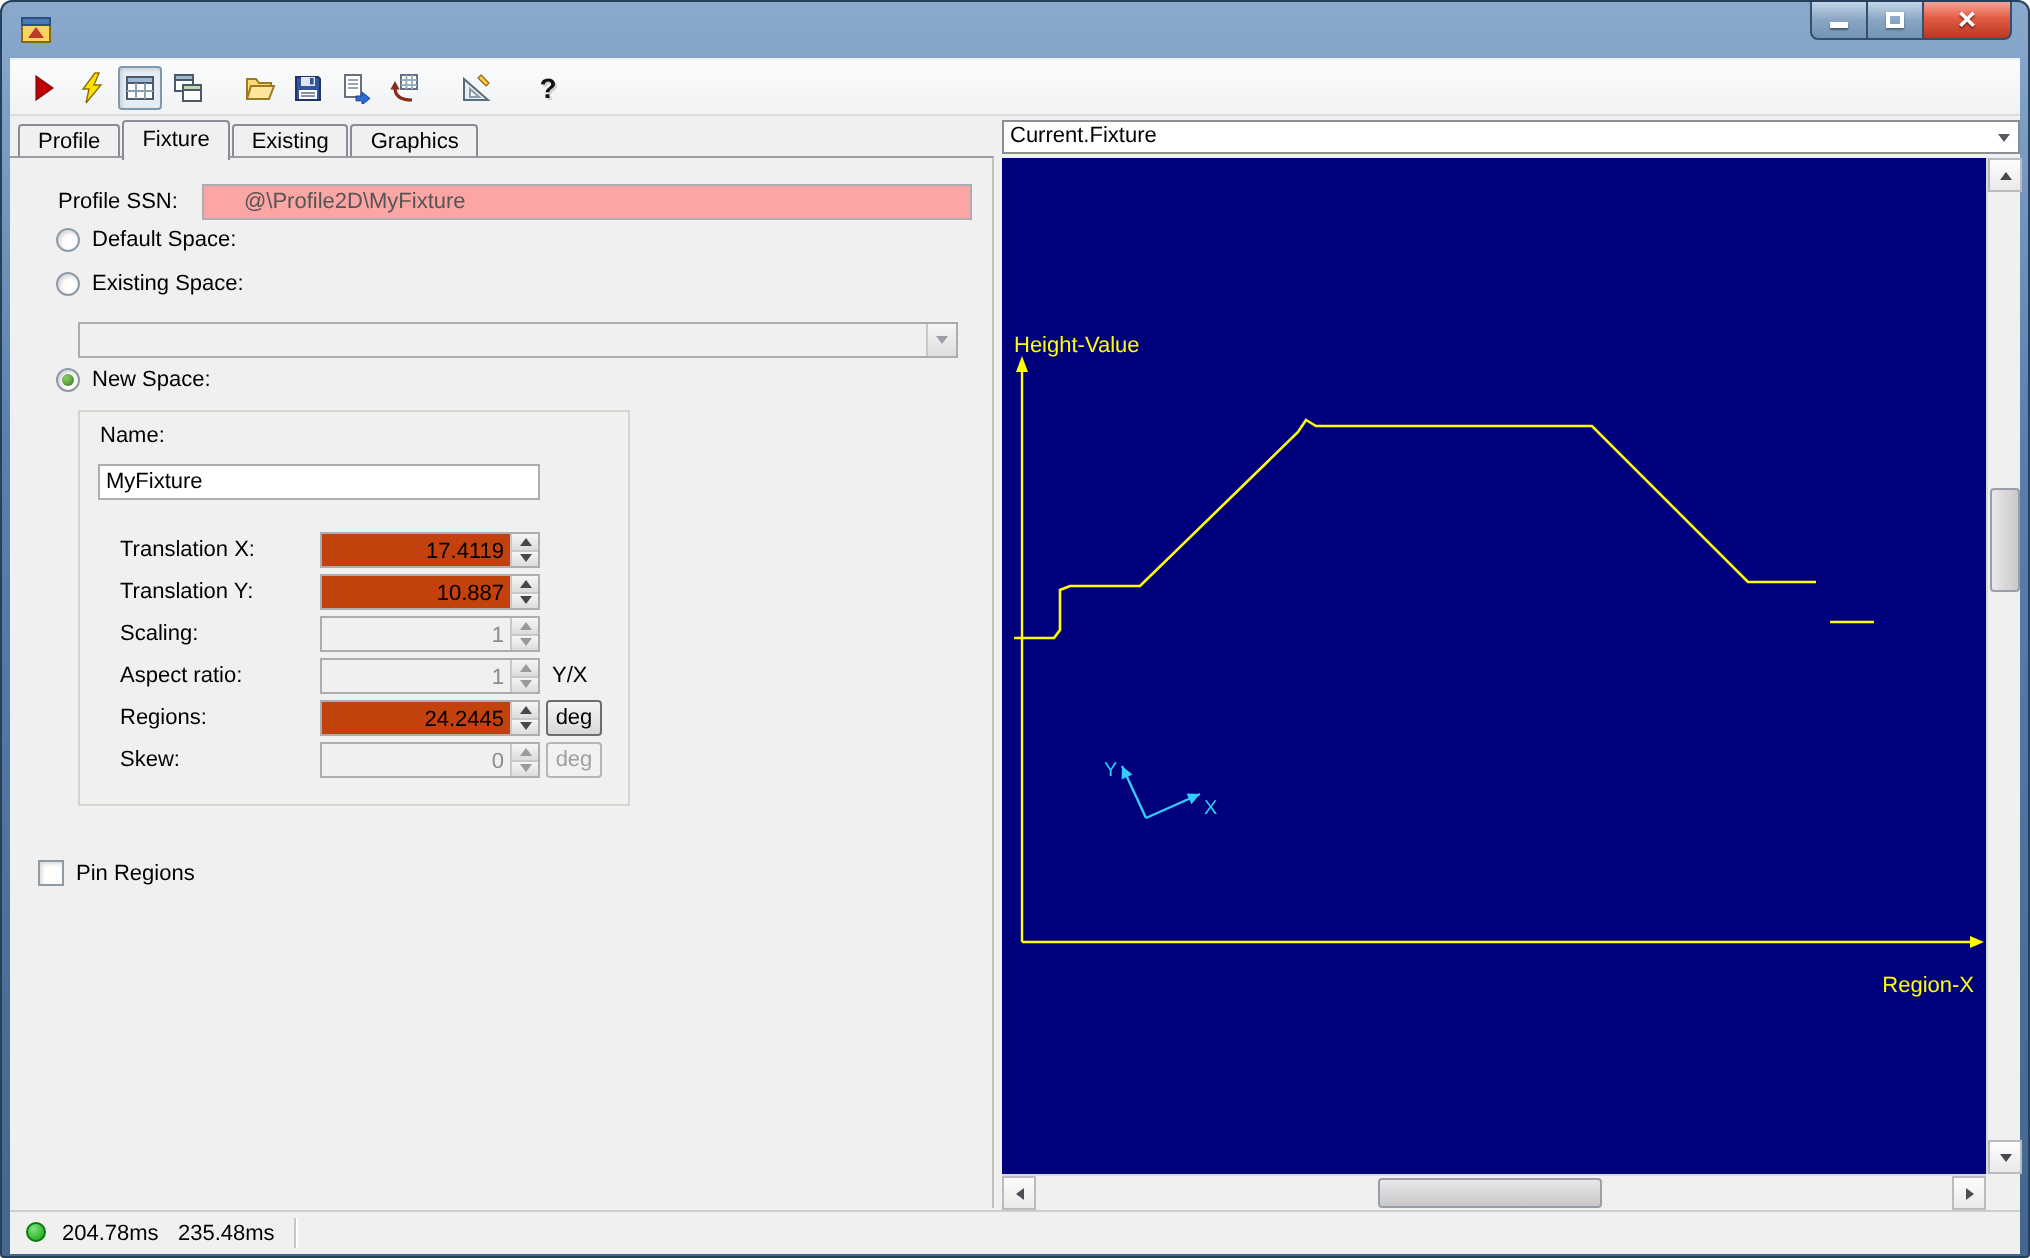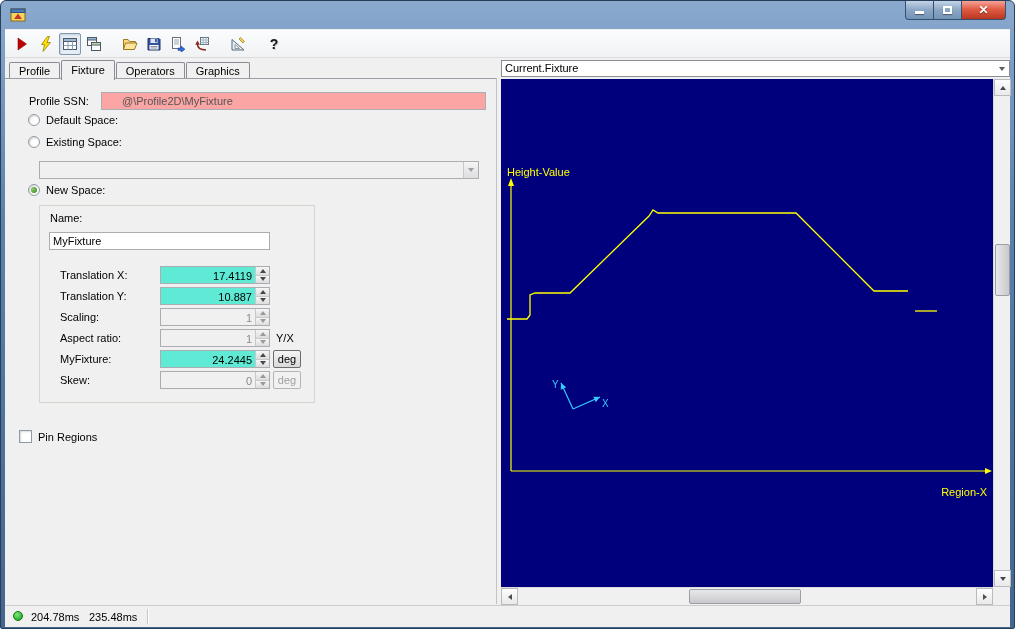--- a/index.html
+++ b/index.html
@@ -48,21 +48,21 @@
   .radio.checked::after { content:""; position:absolute; left:2px; top:2px; width:6px; height:6px; border-radius:50%; background:radial-gradient(circle at 35% 35%, #8ed06a, #2f7a18); }
 
   .combo { position:absolute; height:18px; border:1px solid #abadb3; background:#f0f0f0; display:flex; }
   .combo .combo-text { flex:1; padding:2px 4px 0 3px; overflow:hidden; white-space:nowrap; }
   .combo .combo-arrow { width:15px; display:flex; align-items:center; justify-content:center; border-left:1px solid #c8c8c8; background:linear-gradient(#f5f5f5,#dedede); }
   .tri-dn-sm { width:0; height:0; border-left:3px solid transparent; border-right:3px solid transparent; border-top:4px solid #565c63; }
   .combo.disabled .tri-dn-sm { border-top-color:#9aa0a6; }
 
   .groupbox { position:absolute; left:34px; top:126px; width:276px; height:198px; border:1px solid #d5d5cc; background:#f0f0f0; }
 
-  .spin { position:absolute; display:flex; border:1px solid #abadb3; background:#5eead4; height:18px; }
+  .spin { position:absolute; display:flex; border:1px solid #abadb3; background:#c2410c; height:18px; }
   .spin.disabled { background:#f0f0f0; }
   .spin-value { flex:1; text-align:right; padding:3px 3px 0 0; overflow:hidden; color:#000; }
   .spin.disabled .spin-value { color:#8b8b8b; }
   .spin-btns { width:14px; display:flex; flex-direction:column; border-left:1px solid #c8c8c8; }
   .spin-btn { flex:1; display:flex; align-items:center; justify-content:center; background:linear-gradient(#f6f6f6,#dcdcdc); border-bottom:1px solid #c8c8c8; }
   .spin-btn:last-child { border-bottom:none; }
   .tri-up { width:0; height:0; border-left:3px solid transparent; border-right:3px solid transparent; border-bottom:4px solid #45494e; }
   .tri-down { width:0; height:0; border-left:3px solid transparent; border-right:3px solid transparent; border-top:4px solid #45494e; }
   .spin.disabled .tri-up { border-bottom-color:#9a9a9a; }
   .spin.disabled .tri-down { border-top-color:#9a9a9a; }
@@ -199,21 +199,21 @@
     </div>
     <span class="tb-gap"></span>
     <div class="tb-btn">
       <span class="help-glyph">?</span>
     </div>
   </div>
 
   <div class="tabs">
     <div class="tab">Profile</div>
     <div class="tab active">Fixture</div>
-    <div class="tab">Operators</div>
+    <div class="tab">Existing</div>
     <div class="tab">Graphics</div>
   </div>
 
   <div class="left-content">
 
     <span class="flabel" style="left:24px; top:16px;">Profile SSN:</span>
     <input class="tfield readonly" style="left: 96px; top: 13px; width: 385px;" readonly="" value="@\Profile2D\MyFixture">
 
     <div class="radio-row" style="left:23px; top:34px;">
       <span class="radio"></span>
@@ -287,21 +287,21 @@
           <div class="spin-btn">
               <i class="tri-up"></i>
             </div>
           <div class="spin-btn">
               <i class="tri-down"></i>
             </div>
         </div>
       </div>
       <span class="flabel" style="left:236px; top:126px;">Y/X</span>
 
-      <span class="flabel" style="left:20px; top:147px;">MyFixture:</span>
+      <span class="flabel" style="left:20px; top:147px;">Regions:</span>
       <div class="spin" style="left:120px; top:144px; width:110px;">
         <div class="spin-value">24.2445</div>
         <div class="spin-btns">
           <div class="spin-btn">
               <i class="tri-up"></i>
             </div>
           <div class="spin-btn">
               <i class="tri-down"></i>
             </div>
         </div>

